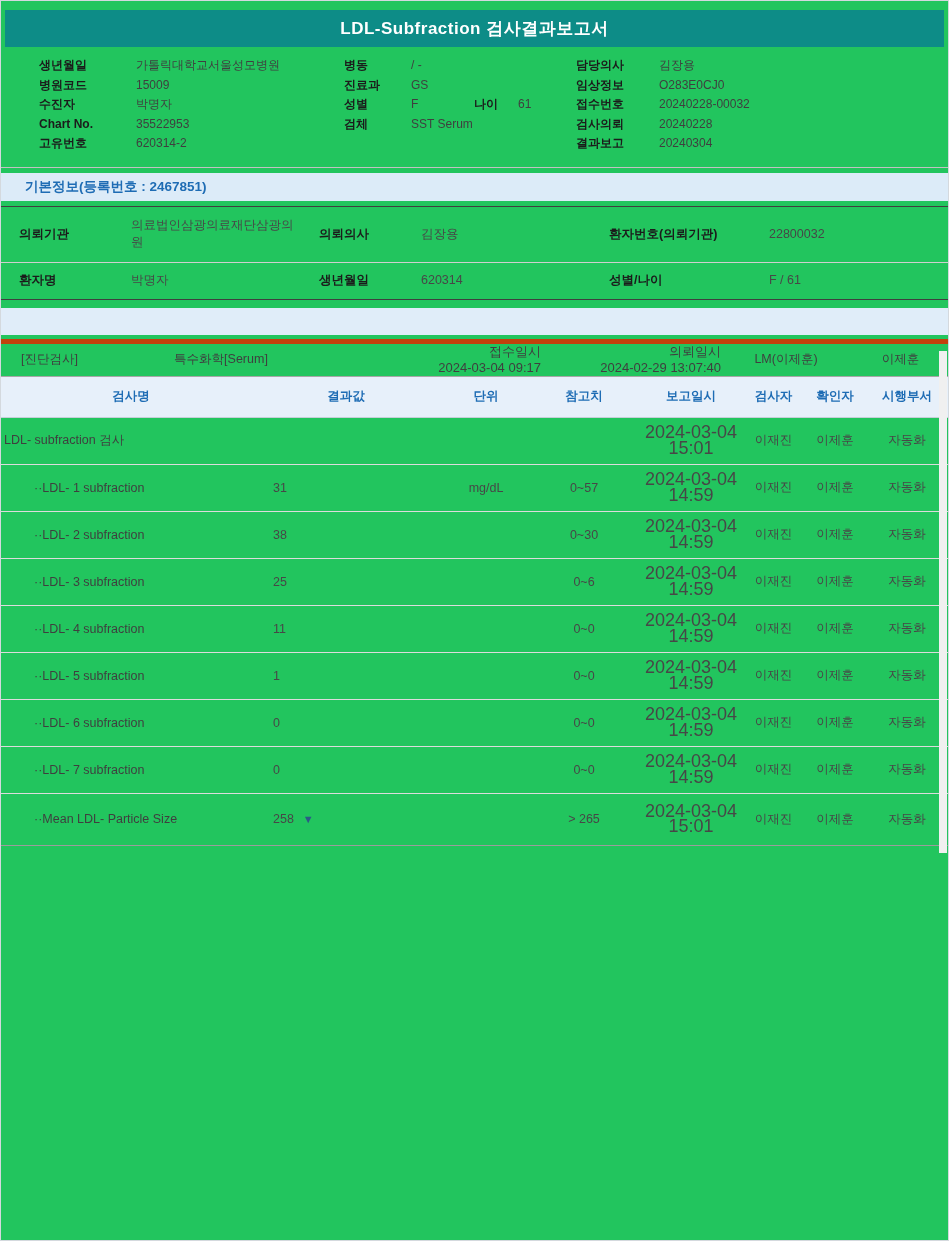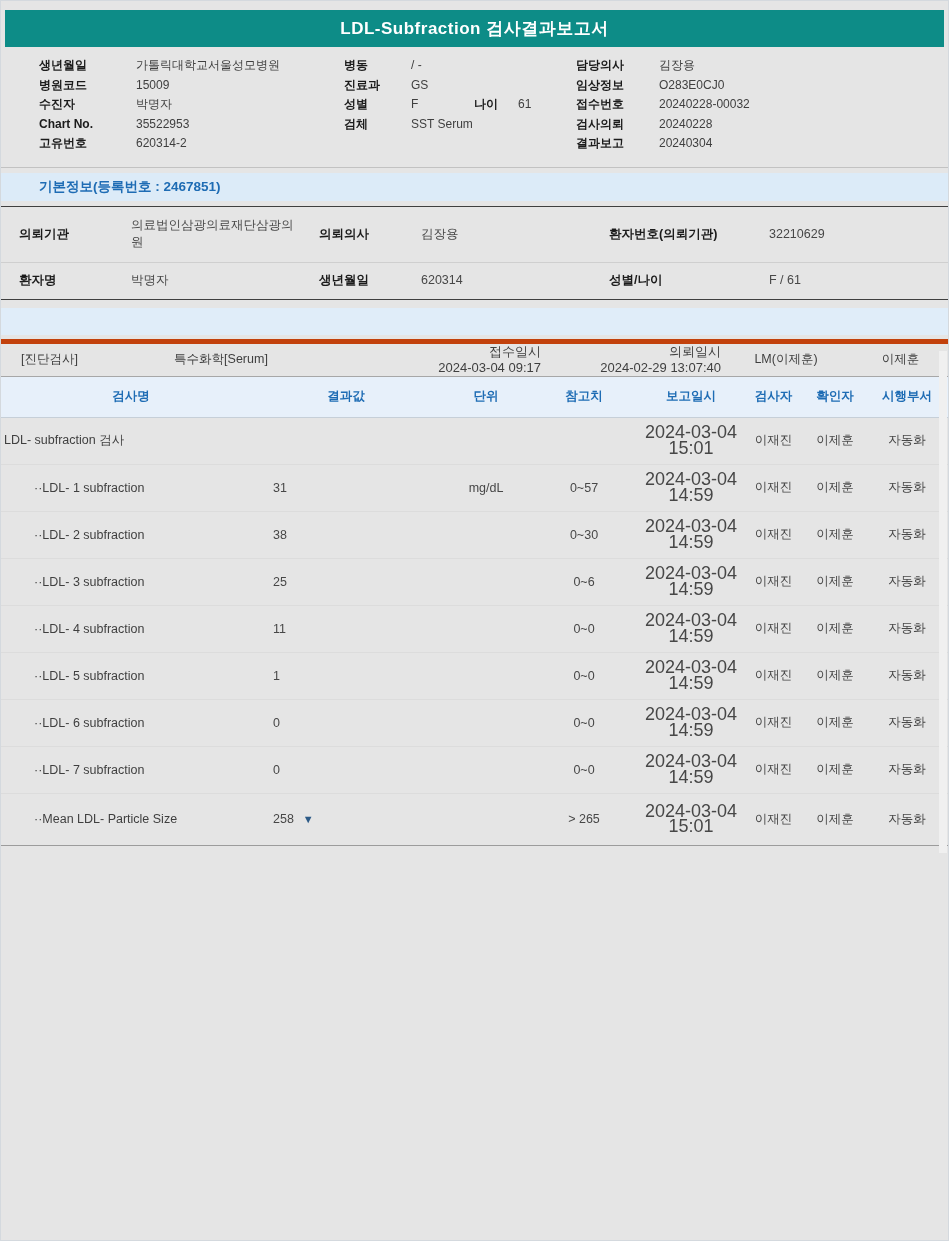--- a/index.html
+++ b/index.html
@@ -1,34 +1,34 @@
 <!DOCTYPE html>
 <html><head>
 <meta charset="utf-8">
 <style>
   *{box-sizing:border-box;margin:0;padding:0}
   html,body{background:#fff}
   body{width:949px;height:1241px;font-family:"Liberation Sans","DejaVu Sans",sans-serif;font-size:12.5px;color:#3d3d3d}
-  .page{position:relative;width:949px;height:1241px;border:1px solid #d4d9de;background:#e5e5e5;padding-top:9px;overflow:hidden}
+  .page{position:relative;width:949px;height:1241px;border:1px solid #d4d9de;background:#22c55e;padding-top:9px;overflow:hidden}
   .titlebar{height:37px;margin:0 4px;background:#0d8c87;color:#fff;display:flex;align-items:center;justify-content:center;font-size:17px;font-weight:bold;letter-spacing:.5px}
   .hdr{display:flex;margin-top:9px;font-size:12px}
   .hcol{display:flex;flex-direction:column}
   .hcol1{width:343px;padding-left:38px}
   .hcol2{width:232px}
   .hcol3{flex:1}
   .hrow{display:flex;line-height:19.5px;white-space:nowrap}
   .hlabel{font-weight:bold;color:#1b1b1b}
   .hval{color:#3f3f3f}
   .hcol1 .hlabel{width:97px}
   .hcol2 .hlabel{width:67px}
   .hcol3 .hlabel{width:83px}
   .hl2{width:44px;font-weight:bold;color:#1b1b1b}
   .hv-f{width:63px}
   .divider{margin-top:13px;border-top:1px solid #c2c2c2}
-  .section-bar{margin-top:5px;height:28px;background:#dcebf8;display:flex;align-items:center;padding-left:38px;color:#1e6cb4;font-weight:bold;font-size:13.5px}
+  .section-bar{margin-top:5px;height:28px;background:#dcebf8;display:flex;align-items:center;padding-left:24px;color:#1e6cb4;font-weight:bold;font-size:13.5px}
   .ptable{margin-top:5px;border-top:1px solid #3f3f3f;border-bottom:1px solid #3f3f3f}
   .prow{display:grid;grid-template-columns:112px 188px 102px 188px 160px 199px;align-items:center}
   .prow1{min-height:56px;border-bottom:1px solid #cfcfcf}
   .prow2{min-height:36px}
   .pcell{padding-left:18px;line-height:17px}
   .plabel{font-weight:bold;color:#1b1b1b}
   .pval{color:#474747}
   .blue-band{margin-top:8px;height:27px;background:#e0edf9}
   .exam-meta{margin-top:4px;height:38px;border-top:5px solid #c2410c;border-bottom:1px solid #a7a7a7;display:grid;grid-template-columns:140px 160px 240px 180px 130px 99px;align-items:center;color:#3f3f3f}
   .em-cat{padding-left:20px}
@@ -130,21 +130,21 @@
     <span>기본정보(등록번호 : 2467851)</span>
   </div>
 
   <div class="ptable">
     <div class="prow prow1">
       <div class="pcell plabel">의뢰기관</div>
       <div class="pcell pval">의료법인삼광의료재단삼광의원</div>
       <div class="pcell plabel">의뢰의사</div>
       <div class="pcell pval">김장용</div>
       <div class="pcell plabel">환자번호(의뢰기관)</div>
-      <div class="pcell pval">32210629</div>
+      <div class="pcell pval">22800032</div>
     </div>
     <div class="prow prow2">
       <div class="pcell plabel">환자명</div>
       <div class="pcell pval">박명자</div>
       <div class="pcell plabel">생년월일</div>
       <div class="pcell pval">620314</div>
       <div class="pcell plabel">성별/나이</div>
       <div class="pcell pval">F / 61</div>
     </div>
   </div>

